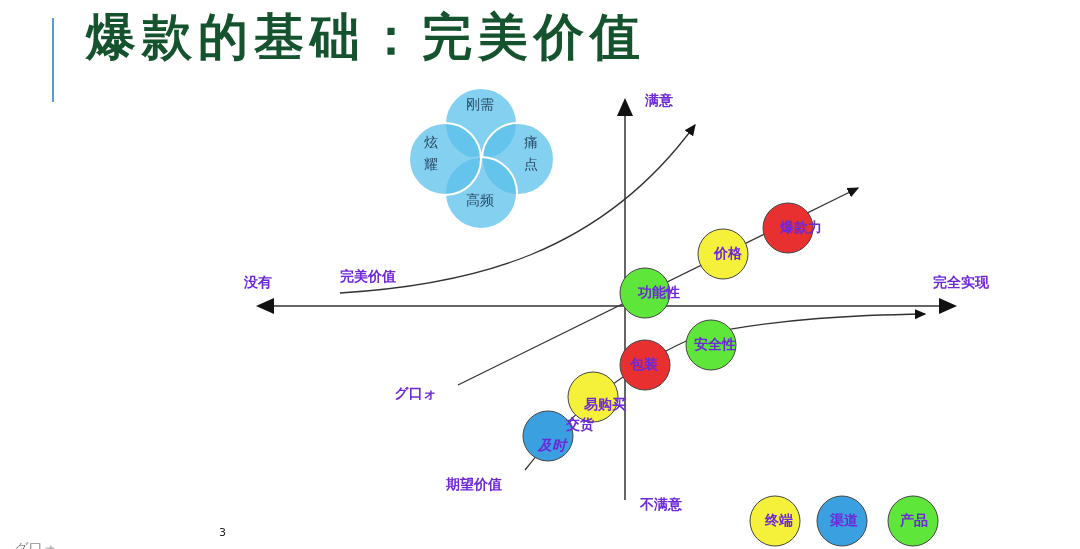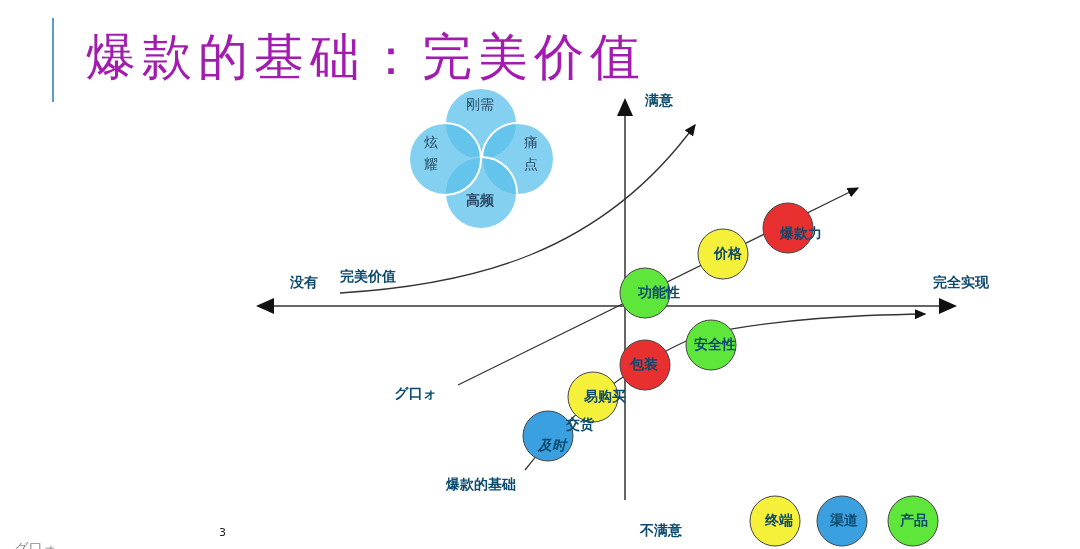--- a/index.html
+++ b/index.html
@@ -1,20 +1,20 @@
 <!DOCTYPE html>
 <html><head>
 <meta charset="utf-8">
 <style>
   html, body { margin:0; padding:0; }
   body { width:1080px; height:549px; background:#ffffff; position:relative; overflow:hidden; font-family:"DejaVu Sans", sans-serif; }
   .accent-bar { position:absolute; left:52px; top:18px; width:2px; height:84px; background:#5b9bd5; }
-  .title { position:absolute; left:86px; top:24px; font-family:"DejaVu Serif", serif; font-size:50px; color:#a21caf; letter-spacing:6px; font-weight:normal; }
+  .title { position:absolute; left:86px; top:4px; font-family:"DejaVu Serif", serif; font-size:50px; color:#14532d; letter-spacing:6px; font-weight:bold; }
   svg.diagram { position:absolute; left:0; top:0; }
-  .lbl { position:absolute; font-size:14px; color:#0c4a6e; font-weight:bold; white-space:nowrap; }
+  .lbl { position:absolute; font-size:14px; color:#6d28d9; font-weight:bold; white-space:nowrap; }
   .page-num { position:absolute; left:219px; top:526px; font-size:11px; color:#222; }
   .corner { position:absolute; left:0; top:540px; font-size:14px; color:#888; }
 </style>
 </head>
 <body>
 
 <div class="accent-bar"></div>
 <div class="title">爆款的基础：完美价值</div>
 
 <svg class="diagram" width="1080" height="549">
@@ -54,39 +54,39 @@
   <g stroke="#444" stroke-width="1">
     <circle cx="775" cy="521" r="25" fill="#f5f03a"></circle>
     <circle cx="842" cy="521" r="25" fill="#3aa0e0"></circle>
     <circle cx="913" cy="521" r="25" fill="#5ee63a"></circle>
   </g>
 </svg>
 
 <div class="lbl" style="left:466px;top:96px;color:#2a4a66;font-weight:normal;">刚需</div>
 <div class="lbl" style="left:524px;top:134px;color:#2a4a66;font-weight:normal;">痛</div>
 <div class="lbl" style="left:524px;top:156px;color:#2a4a66;font-weight:normal;">点</div>
-<div class="lbl" style="left:466px;top:192px;color:#2a4a66;font-weight:bold;">高频</div>
+<div class="lbl" style="left:466px;top:192px;color:#2a4a66;font-weight:normal;">高频</div>
 <div class="lbl" style="left:424px;top:134px;color:#2a4a66;font-weight:normal;">炫</div>
 <div class="lbl" style="left:424px;top:156px;color:#2a4a66;font-weight:normal;">耀</div>
 
 <div class="lbl" style="left:645px;top:92px;">满意</div>
-<div class="lbl" style="left:640px;top:496px;margin-top:26px;">不满意</div>
-<div class="lbl" style="left:244px;top:274px;margin-left:46px;">没有</div>
+<div class="lbl" style="left:640px;top:496px;">不满意</div>
+<div class="lbl" style="left:244px;top:274px;">没有</div>
 <div class="lbl" style="left:933px;top:274px;">完全实现</div>
 
 <div class="lbl" style="left:316px;top:268px;margin-left:24px;">完美价值</div>
 <div class="lbl" style="left:380px;top:385px;">ゞグ口ォ</div>
-<div class="lbl" style="left:446px;top:476px;">爆款的基础</div>
+<div class="lbl" style="left:446px;top:476px;">期望价值</div>
 
-<div class="lbl" style="left:780px;top:225px;">爆款力</div>
+<div class="lbl" style="left:780px;top:219px;">爆款力</div>
 <div class="lbl" style="left:714px;top:245px;">价格</div>
 <div class="lbl" style="left:638px;top:284px;">功能性</div>
 <div class="lbl" style="left:694px;top:336px;">安全性</div>
 <div class="lbl" style="left:630px;top:356px;">包装</div>
-<div class="lbl" style="left:584px;top:388px;text-align:right;">易购买</div>
+<div class="lbl" style="left:584px;top:396px;text-align:right;">易购买</div>
 <div class="lbl" style="left:538px;top:416px;margin-left:28px;">交货</div>
 <div class="lbl" style="left:538px;top:437px;font-style:italic;">及时</div>
 
 <div class="lbl" style="left:765px;top:512px;">终端</div>
 <div class="lbl" style="left:830px;top:512px;text-align:right;">渠道</div>
 <div class="lbl" style="left:900px;top:512px;">产品</div>
 
 <div class="page-num">3</div>
 <div class="corner">ゞグ口ォ</div>
 

